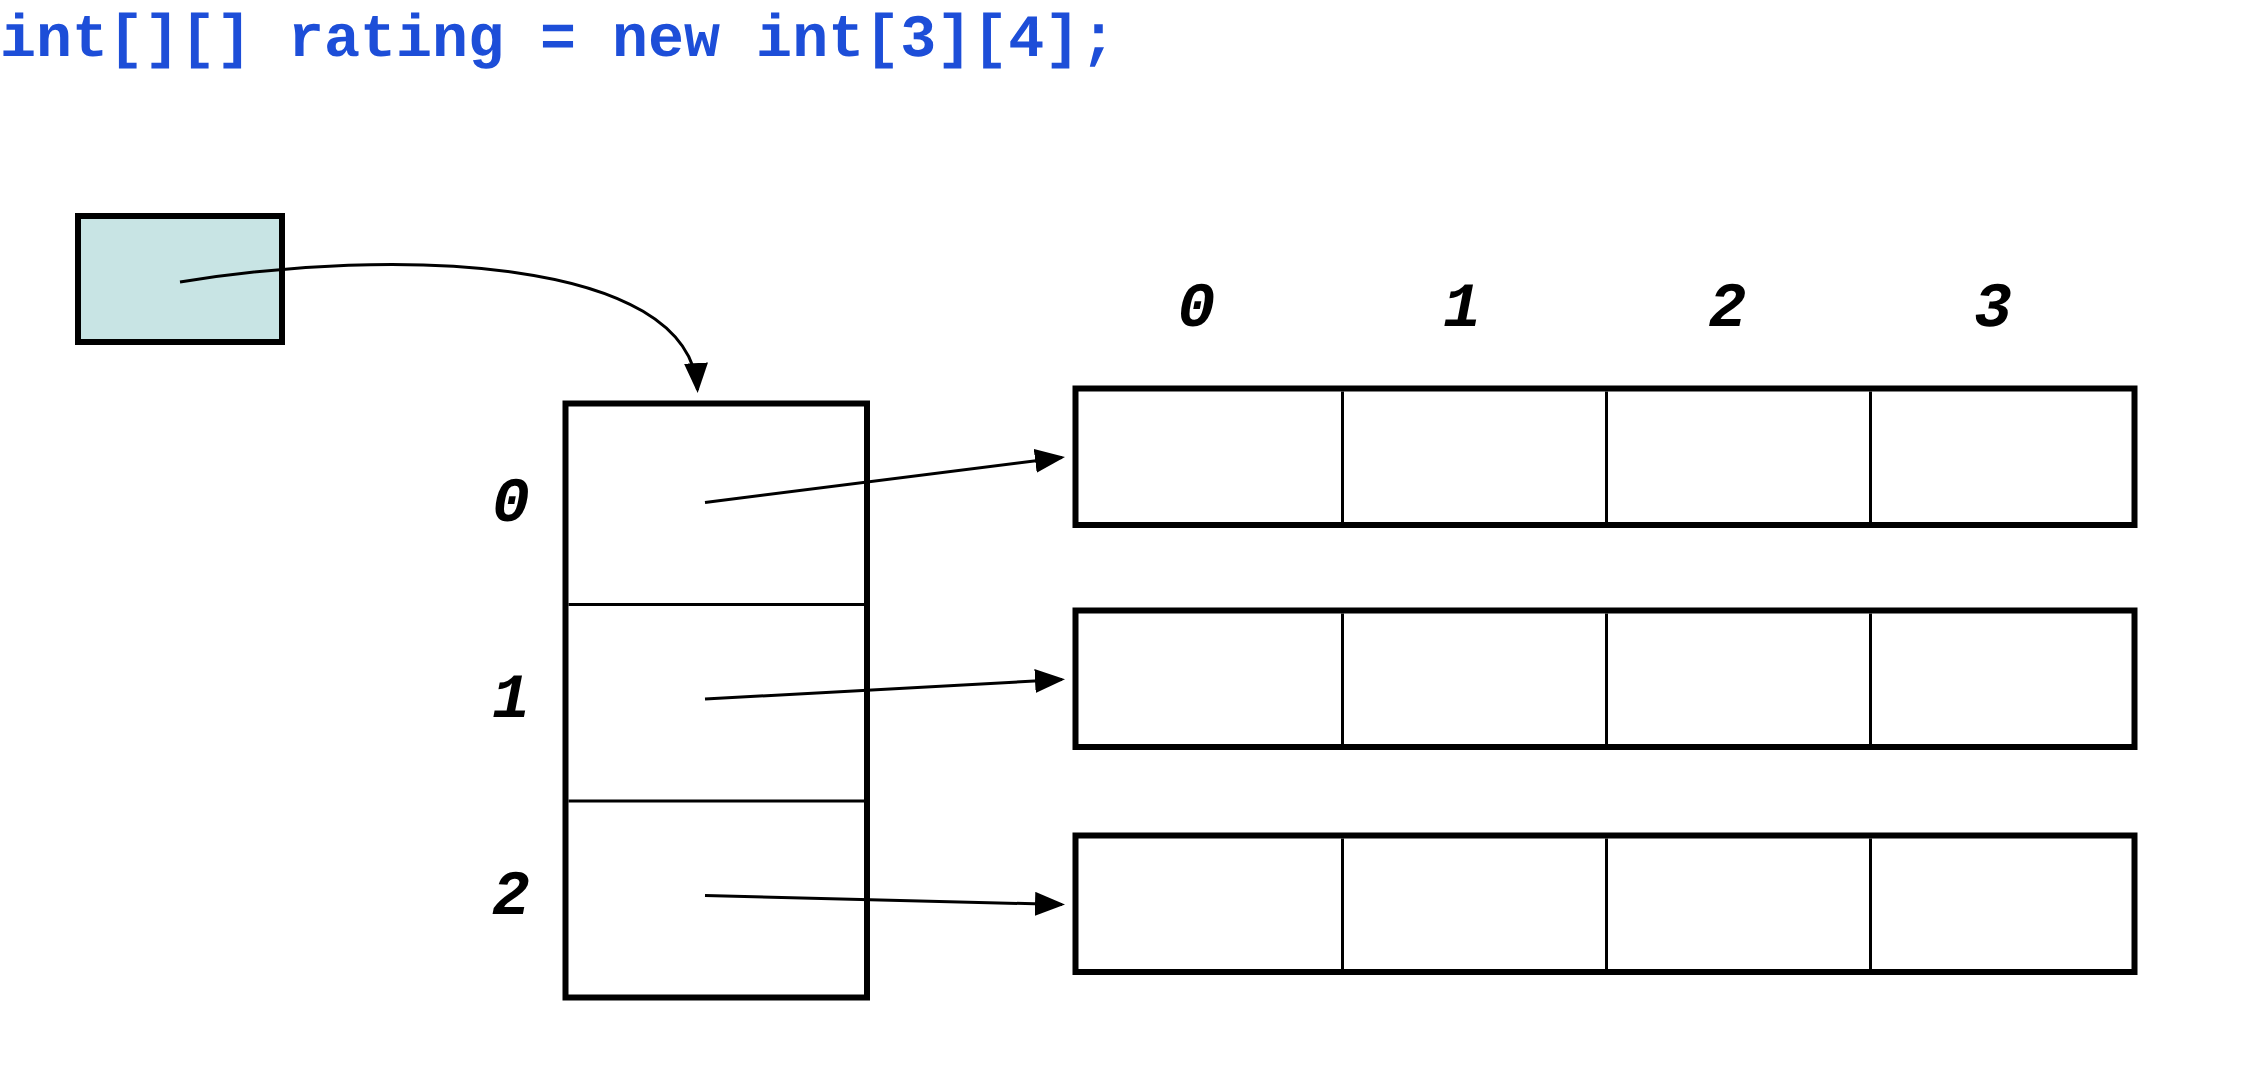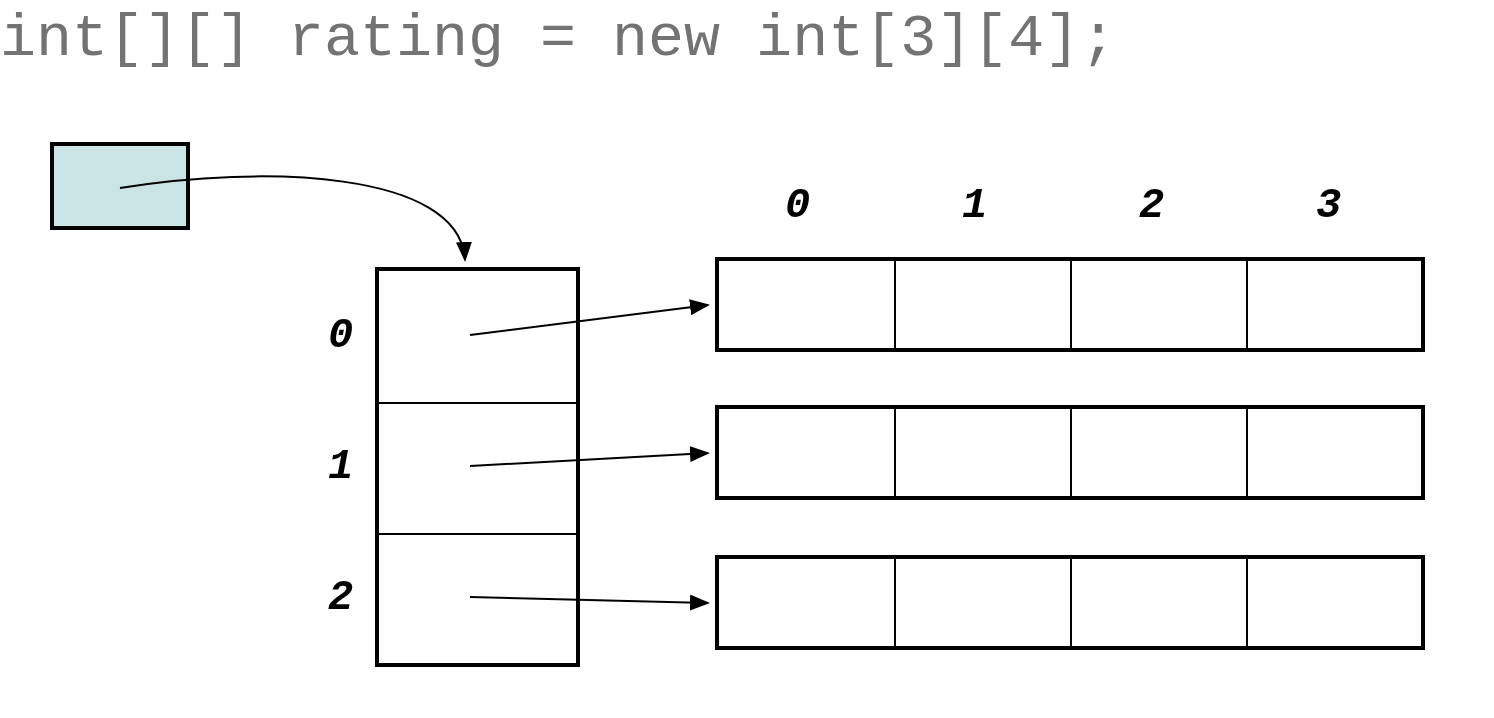--- a/index.html
+++ b/index.html
@@ -10,24 +10,24 @@
   }
   .stage {
     position: relative;
     width: 1494px;
     height: 718px;
   }
   .code-line {
     position: absolute;
     left: 0px;
     top: 5px;
-    font-size: 60px;
-    font-weight: normal;
+    font-size: 40px;
+    font-weight: bold;
     white-space: pre;
-    color: #737373;
+    color: #1d4ed8;
   }
   .ref-box {
     position: absolute;
     left: 50px;
     top: 142px;
     width: 140px;
     height: 88px;
     background: #c8e4e4;
     border: 4px solid #000;
     box-sizing: border-box;

